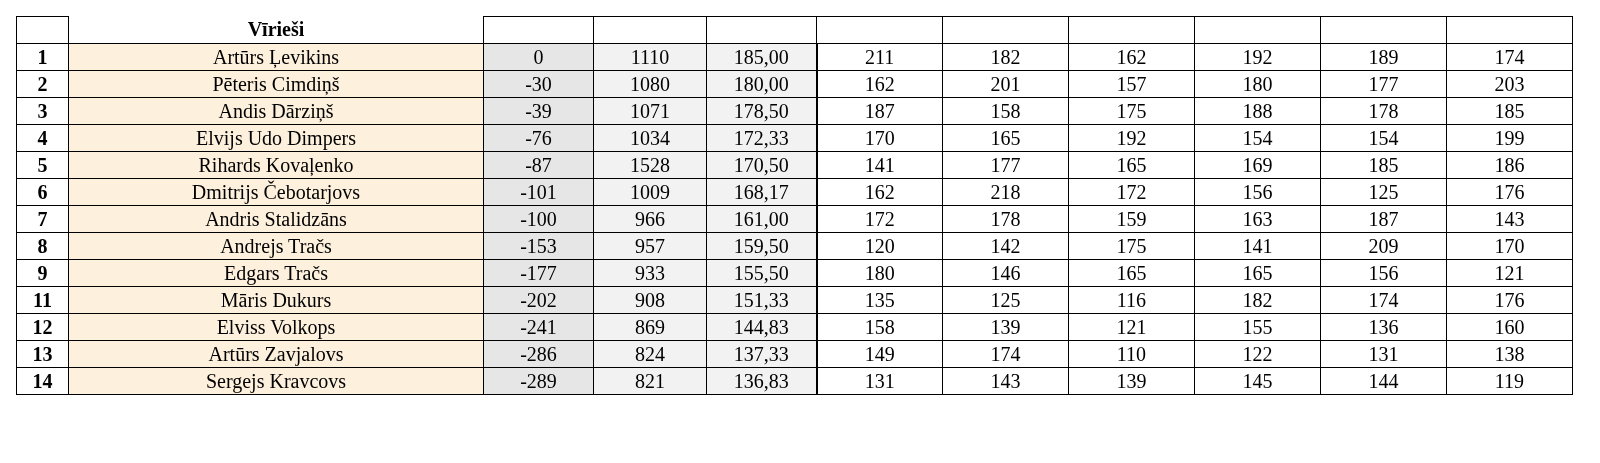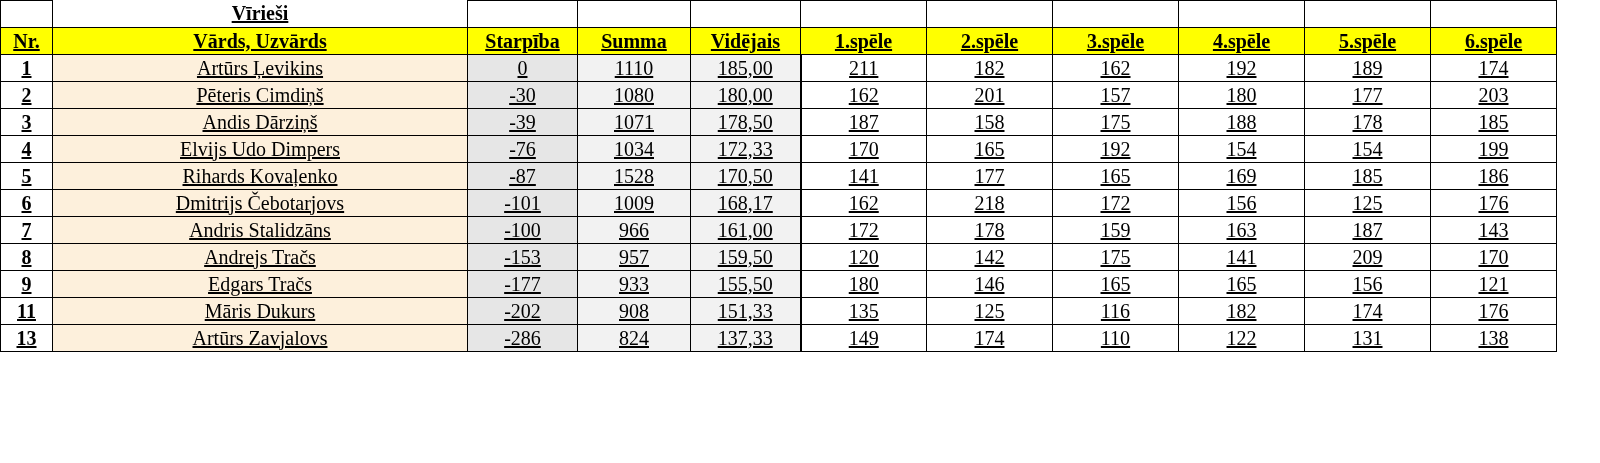--- a/index.html
+++ b/index.html
@@ -15,22 +15,21 @@
   }
   .sheet {
     position: relative;
     width: 1600px;
     height: 463px;
   }
   table.grid {
     border-collapse: collapse;
     table-layout: fixed;
     width: 1436px;
-    margin: 0;
-    text-decoration: underline;
+    margin: 16px;
   }
   table.grid td, table.grid th {
     border: 1px solid #000000;
     padding: 0;
     text-align: center;
     vertical-align: middle;
     font-size: 20px;
     height: 27px;
     box-sizing: border-box;
     overflow: hidden;
@@ -122,33 +121,20 @@
           <td class="bordered-blank"></td>
           <td class="bordered-blank"></td>
           <td class="bordered-blank"></td>
           <td class=""></td>
           <td class=""></td>
           <td class=""></td>
           <td class=""></td>
           <td class=""></td>
           <td class=""></td>
         </tr>
-        <tr class="hdr">
-          <td>Nr.</td>
-          <td>Vārds, Uzvārds</td>
-          <td>Starpība</td>
-          <td>Summa</td>
-          <td>Vidējais</td>
-          <td>1.spēle</td>
-          <td>2.spēle</td>
-          <td>3.spēle</td>
-          <td>4.spēle</td>
-          <td>5.spēle</td>
-          <td>6.spēle</td>
-        </tr>
         <tr class="body-row">
           <td class="c-nr">1</td>
           <td class="c-name">Artūrs Ļevikins</td>
           <td class="c-diff">0</td>
           <td class="c-sum">1110</td>
           <td class="c-avg sep-right">185,00</td>
           <td class="c-game sep-left">211</td>
           <td class="c-game">182</td>
           <td class="c-game">162</td>
           <td class="c-game">192</td>
@@ -266,27 +252,53 @@
           <td class="c-sum">908</td>
           <td class="c-avg sep-right">151,33</td>
           <td class="c-game sep-left">135</td>
           <td class="c-game">125</td>
           <td class="c-game">116</td>
           <td class="c-game">182</td>
           <td class="c-game">174</td>
           <td class="c-game">176</td>
         </tr>
         <tr class="body-row">
+          <td class="c-nr">12</td>
+          <td class="c-name">Elviss Volkops</td>
+          <td class="c-diff">-241</td>
+          <td class="c-sum">869</td>
+          <td class="c-avg sep-right">144,83</td>
+          <td class="c-game sep-left">158</td>
+          <td class="c-game">139</td>
+          <td class="c-game">121</td>
+          <td class="c-game">155</td>
+          <td class="c-game">136</td>
+          <td class="c-game">160</td>
+        </tr>
+        <tr class="body-row">
           <td class="c-nr">13</td>
           <td class="c-name">Artūrs Zavjalovs</td>
           <td class="c-diff">-286</td>
           <td class="c-sum">824</td>
           <td class="c-avg sep-right">137,33</td>
           <td class="c-game sep-left">149</td>
           <td class="c-game">174</td>
           <td class="c-game">110</td>
           <td class="c-game">122</td>
           <td class="c-game">131</td>
           <td class="c-game">138</td>
         </tr>
+        <tr class="body-row">
+          <td class="c-nr">14</td>
+          <td class="c-name">Sergejs Kravcovs</td>
+          <td class="c-diff">-289</td>
+          <td class="c-sum">821</td>
+          <td class="c-avg sep-right">136,83</td>
+          <td class="c-game sep-left">131</td>
+          <td class="c-game">143</td>
+          <td class="c-game">139</td>
+          <td class="c-game">145</td>
+          <td class="c-game">144</td>
+          <td class="c-game">119</td>
+        </tr>
       </tbody>
   </table>
 </div>
 
 </body></html>

